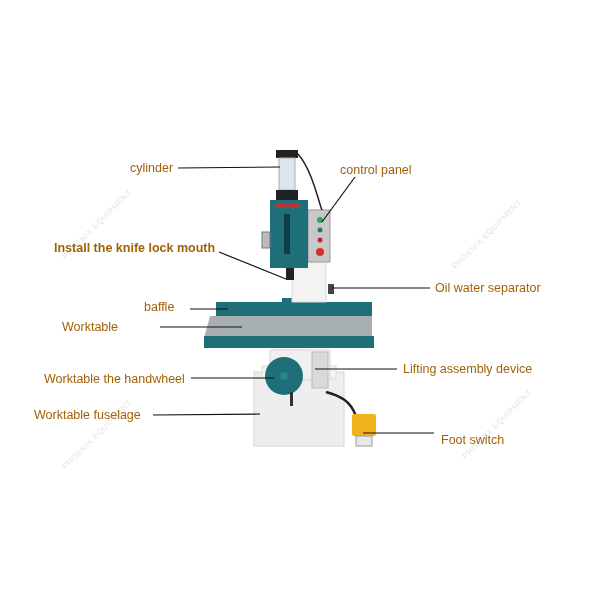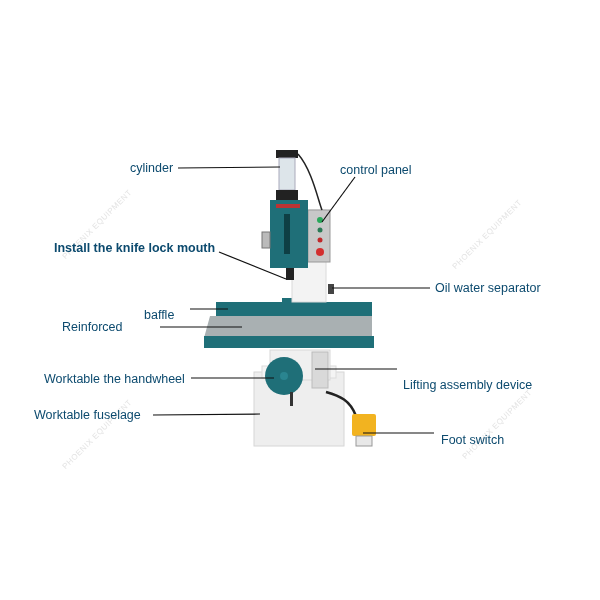--- a/index.html
+++ b/index.html
@@ -1,17 +1,17 @@
 <!DOCTYPE html>
 <html><head>
 <meta charset="utf-8">
 <style>
   html,body{margin:0;padding:0;background:#ffffff;}
   body{width:600px;height:600px;position:relative;overflow:hidden;font-family:"Liberation Sans",sans-serif;}
-  .label{position:absolute;font-size:12.5px;color:#0c4a6e;white-space:nowrap;line-height:14px;text-align:center;}
+  .label{position:absolute;font-size:12.5px;color:#a16207;white-space:nowrap;line-height:14px;text-align:center;}
   .wm{position:absolute;font-size:8px;color:#e4e4e4;transform:rotate(-45deg);letter-spacing:0.5px;white-space:nowrap;}
   svg{position:absolute;left:0;top:0;}
 </style>
 </head>
 <body>
 
 <div class="wm" style="left:50px;top:220px;">PHOENIX EQUIPMENT</div>
 <div class="wm" style="left:440px;top:230px;">PHOENIX EQUIPMENT</div>
 <div class="wm" style="left:450px;top:420px;">PHOENIX EQUIPMENT</div>
 <div class="wm" style="left:50px;top:430px;">PHOENIX EQUIPMENT</div>
@@ -73,18 +73,18 @@
     <line x1="191" y1="378" x2="274" y2="378"></line>
     <line x1="153" y1="415" x2="260" y2="414"></line>
     <line x1="363" y1="433" x2="434" y2="433"></line>
   </g>
 </svg>
 
 <div class="label" style="left:130px;top:161px;">cylinder</div>
 <div class="label" style="left:340px;top:163px;">control panel</div>
 <div class="label" style="left:54px;top:241px;font-weight:bold;">Install the knife lock mouth</div>
 <div class="label" style="left:435px;top:281px;">Oil water separator</div>
-<div class="label" style="left:144px;top:308px;">baffle</div>
-<div class="label" style="left:62px;top:320px;">Reinforced</div>
-<div class="label" style="left:403px;top:378px;">Lifting assembly device</div>
+<div class="label" style="left:144px;top:300px;">baffle</div>
+<div class="label" style="left:62px;top:320px;">Worktable</div>
+<div class="label" style="left:403px;top:362px;">Lifting assembly device</div>
 <div class="label" style="left:44px;top:372px;">Worktable the handwheel</div>
 <div class="label" style="left:34px;top:408px;">Worktable fuselage</div>
 <div class="label" style="left:441px;top:433px;">Foot switch</div>
 
 </body></html>

